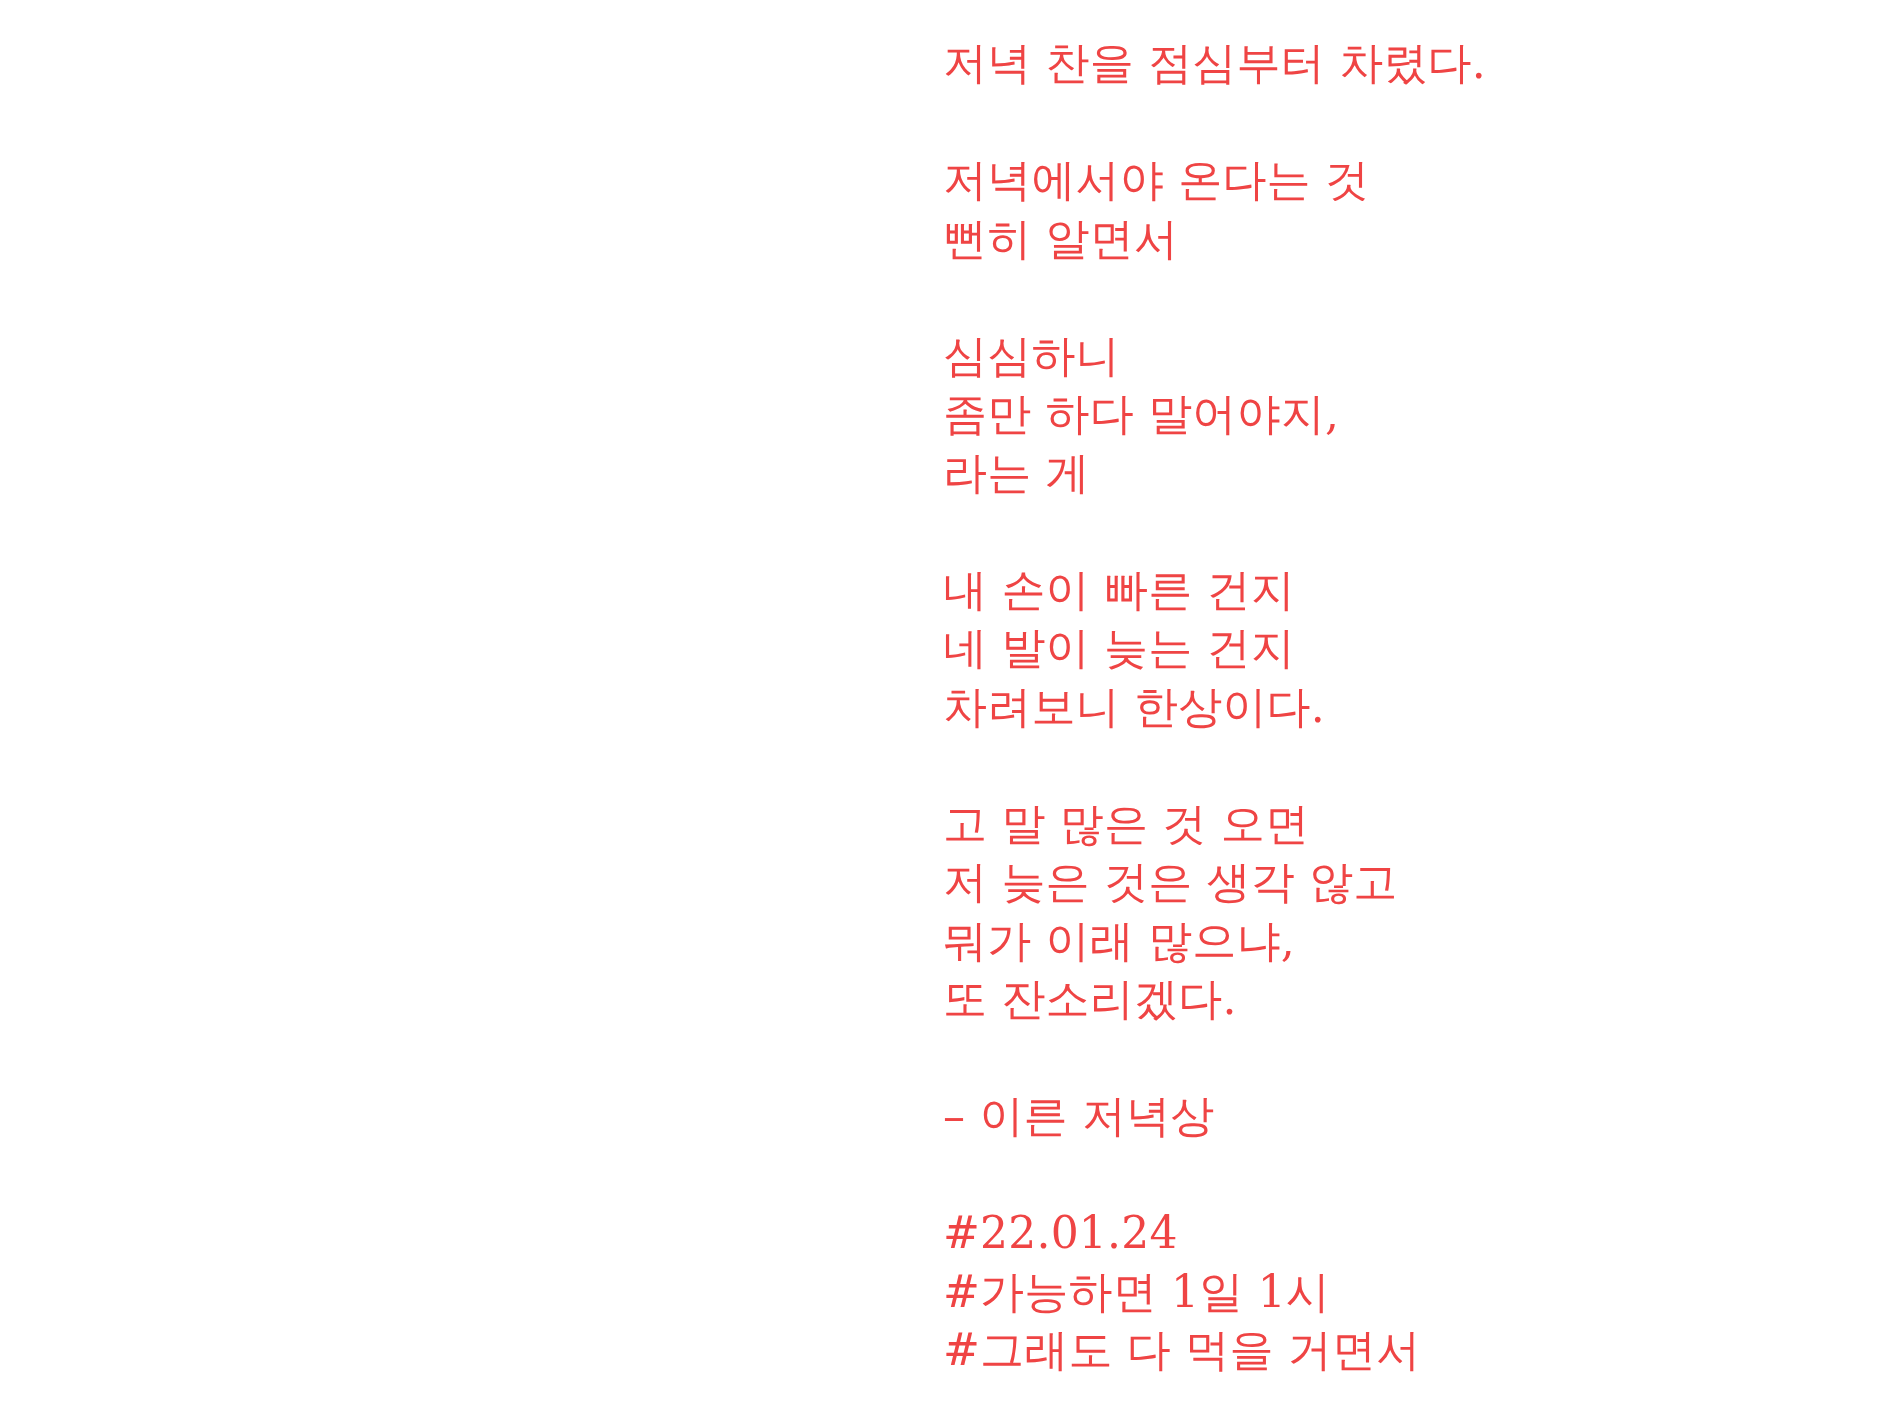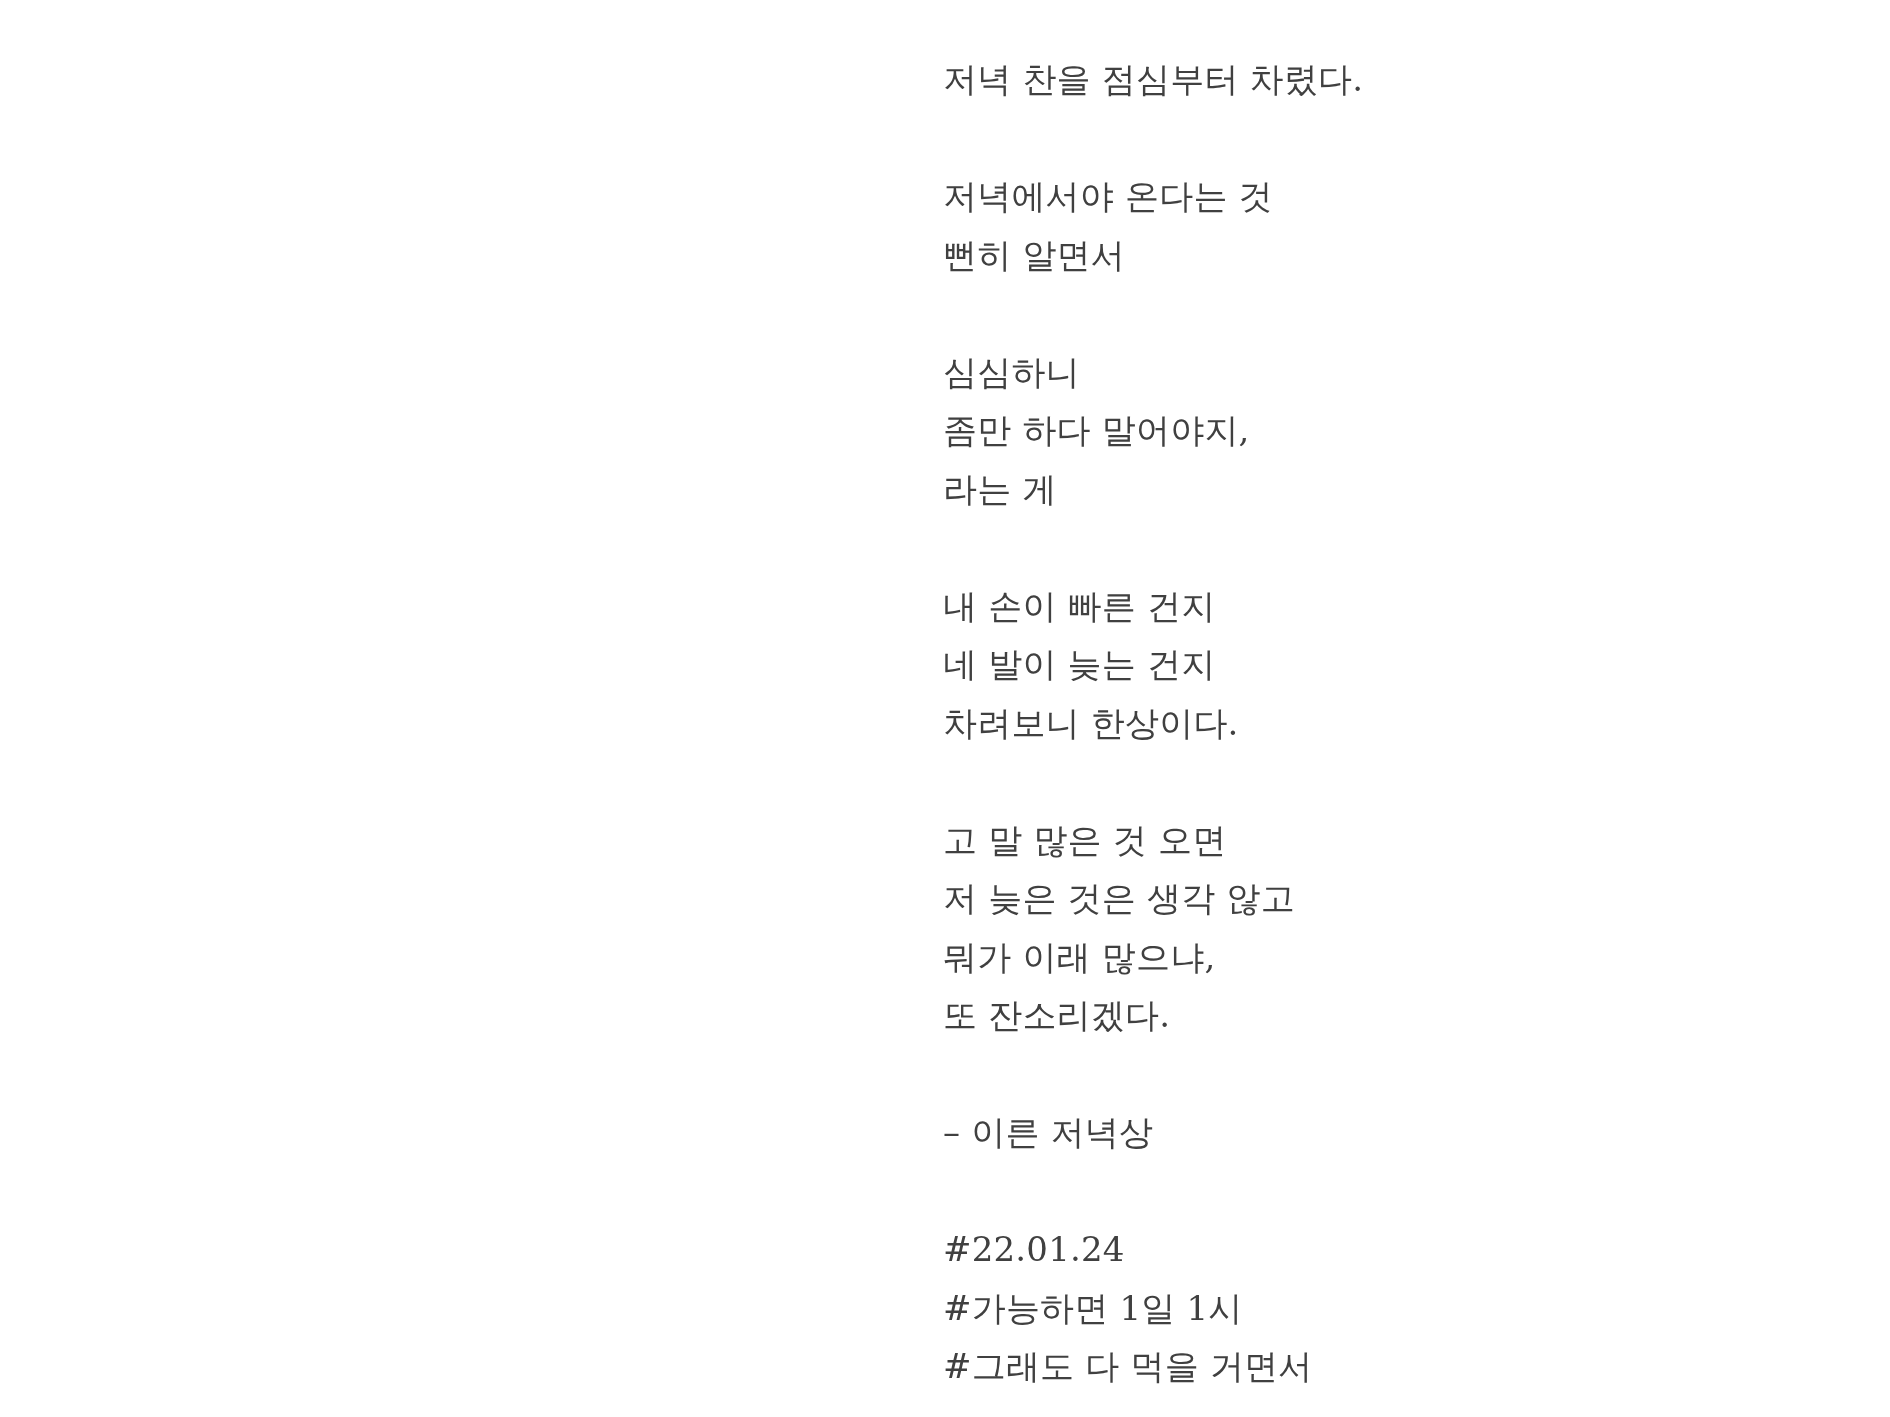--- a/index.html
+++ b/index.html
@@ -15,24 +15,24 @@
     font-family: "DejaVu Serif", "Liberation Serif", serif;
   }
   .page {
     position: absolute;
     inset: 0;
     background: #ffffff;
   }
   .poem {
     position: absolute;
     left: 943px;
-    top: 50px;
-    font-size: 34px;
+    top: 34px;
+    font-size: 44px;
     line-height: 58.5px;
-    color: #404040;
+    color: #ef4444;
     white-space: pre;
     font-weight: 400;
     letter-spacing: 0.2px;
   }
   .poem .line {
     min-height: 58.5px;
     height: 58.5px;
   }
 </style>
 </head>

